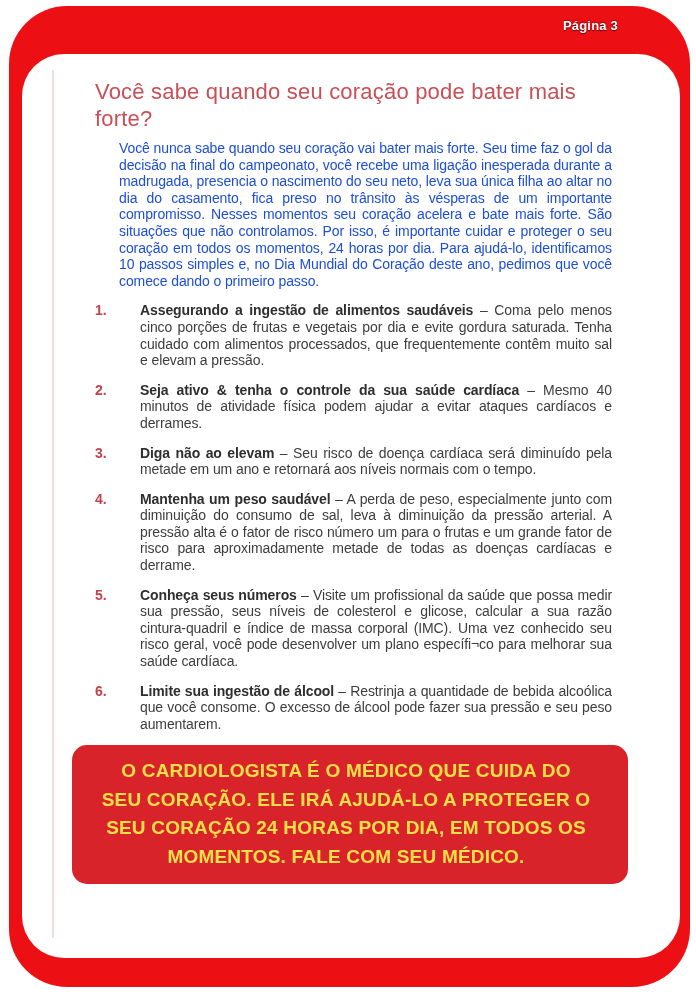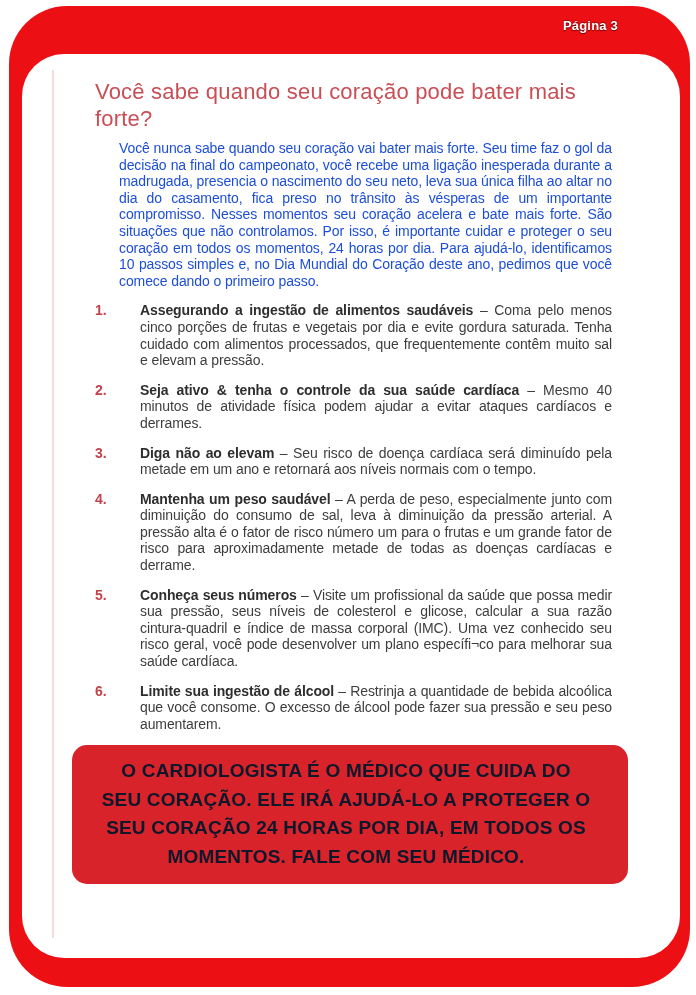--- a/index.html
+++ b/index.html
@@ -86,21 +86,21 @@
     text-align: justify;
     letter-spacing: -0.1px;
     margin-left: 12px;
   }
   .step-body b { color: #2f2e2e; }
   .callout {
     margin: 10px 0 0 -23px;
     width: 556px;
     background: #d8232b;
     border-radius: 15px;
-    color: #0f172a;
+    color: #fde047;
     font-size: 19px;
     font-weight: bold;
     line-height: 28.5px;
     text-align: center;
     padding: 12px 36px 13px 28px;
     letter-spacing: 0.2px;
   }
 </style>
 </head>
 <body>

